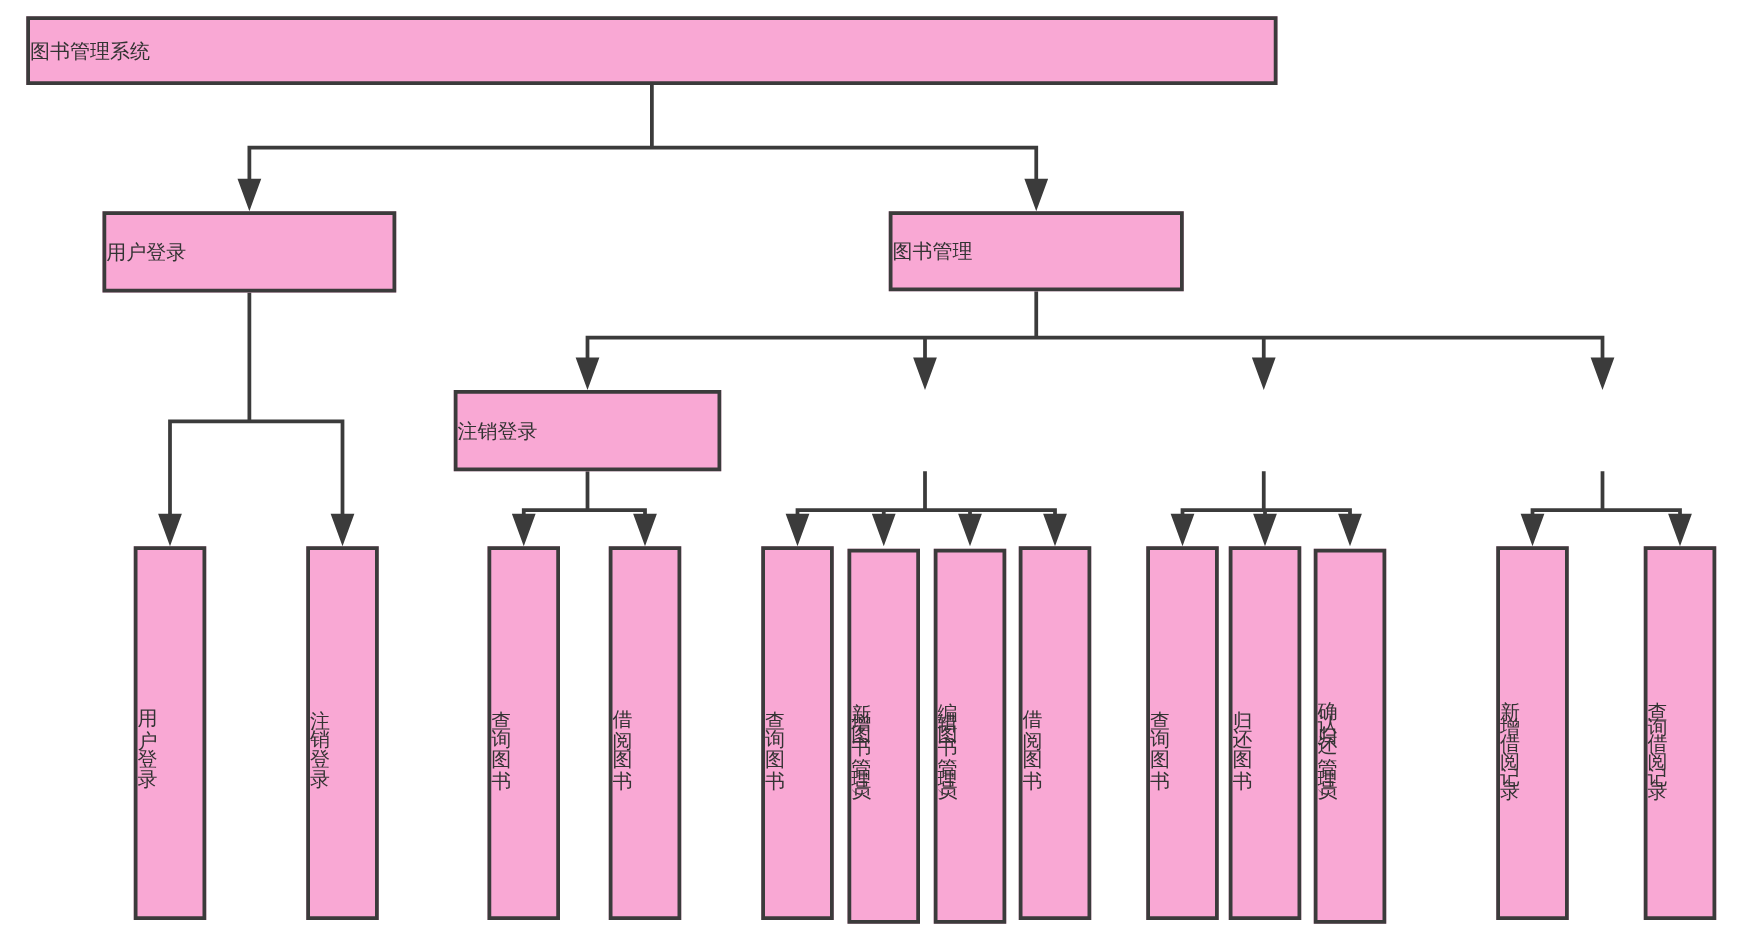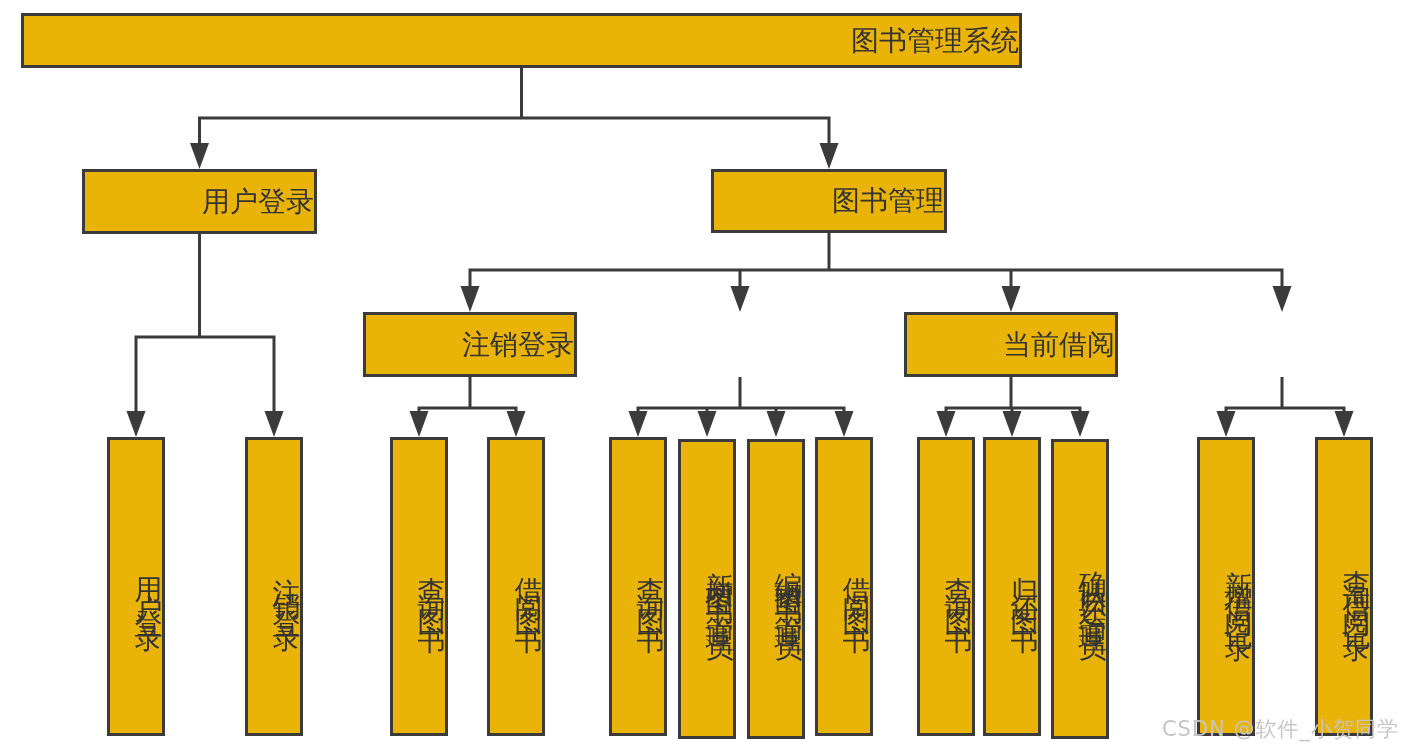--- a/index.html
+++ b/index.html
@@ -14,26 +14,26 @@
   .connectors {
     position: absolute;
     left: 0; top: 0;
     width: 1405px; height: 747px;
     pointer-events: none;
   }
   .box {
     position: absolute;
     box-sizing: border-box;
     border: 3px solid #3b3b3b;
-    background: #eab308;
+    background: #f9a8d4;
     display: flex;
     align-items: center;
-    justify-content: flex-end;
+    justify-content: flex-start;
     color: #333333;
-    font-size: 28px;
+    font-size: 16px;
     line-height: 1;
     white-space: nowrap;
   }
   .leaf span {
     writing-mode: vertical-rl;
     text-orientation: mixed;
     line-height: 1;
     white-space: nowrap;
   }
   .ls-wide span  { letter-spacing: 16px; } 
@@ -106,23 +106,20 @@
   <div class="box" style="left:82px; top:169px; width:235px; height:65px;">
     <span>用户登录</span>
   </div>
   <div class="box" style="left:711px; top:169px; width:236px; height:64px;">
     <span>图书管理</span>
   </div>
 
   <div class="box" style="left:363px; top:312px; width:214px; height:65px;">
     <span>注销登录</span>
   </div>
-  <div class="box" style="left:904px; top:312px; width:214px; height:65px;">
-    <span>当前借阅</span>
-  </div>
 
   <div class="box leaf ls-wide" style="left:107px; top:437px; width:58px; height:299px;">
     <span>用户登录</span>
   </div>
   <div class="box leaf ls-wide" style="left:245px; top:437px; width:58px; height:299px;">
     <span>注销登录</span>
   </div>
 
   <div class="box leaf ls-wide" style="left:390px; top:437px; width:58px; height:299px;">
     <span>查询图书</span>
@@ -154,15 +151,14 @@
     <span>确认归还（管理员）</span>
   </div>
 
   <div class="box leaf ls-mid" style="left:1197px; top:437px; width:58px; height:299px;">
     <span>新增借阅记录</span>
   </div>
   <div class="box leaf ls-mid" style="left:1315px; top:437px; width:58px; height:299px;">
     <span>查询借阅记录</span>
   </div>
 
-  <div class="watermark">CSDN @软件_小贺同学</div>
 
 </div>
 
 </body></html>

